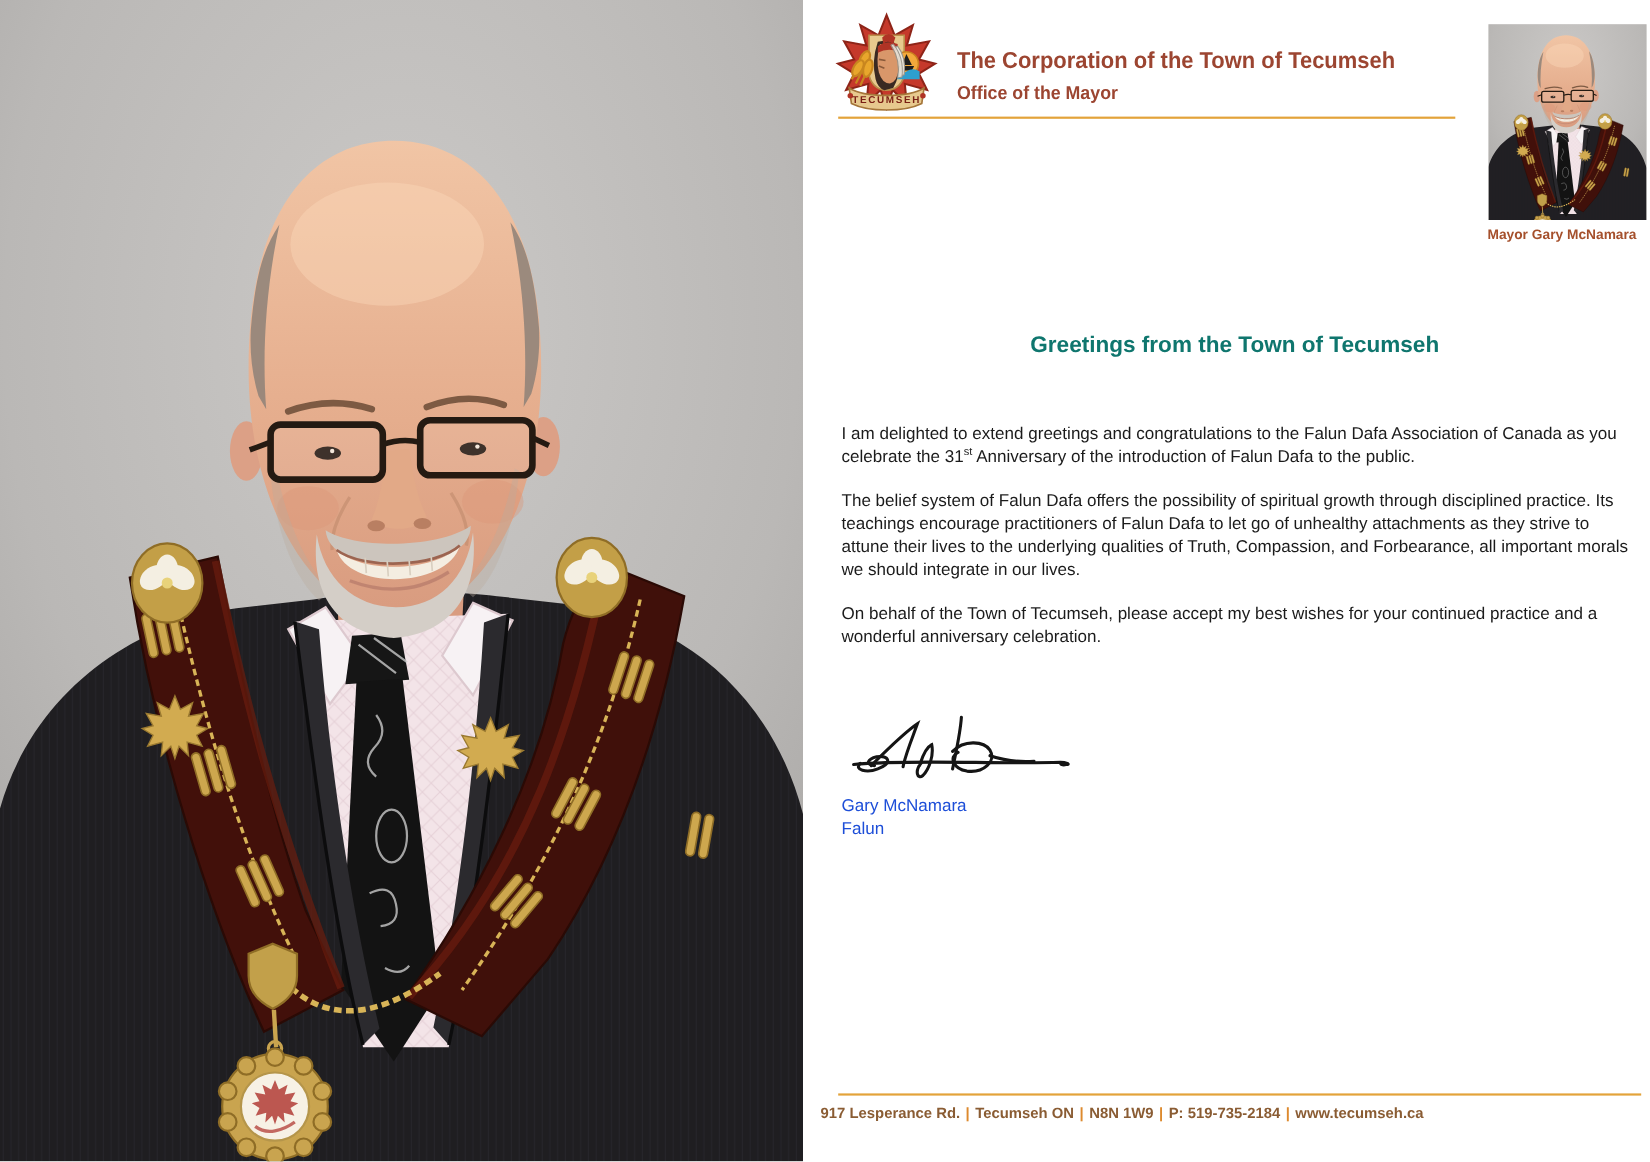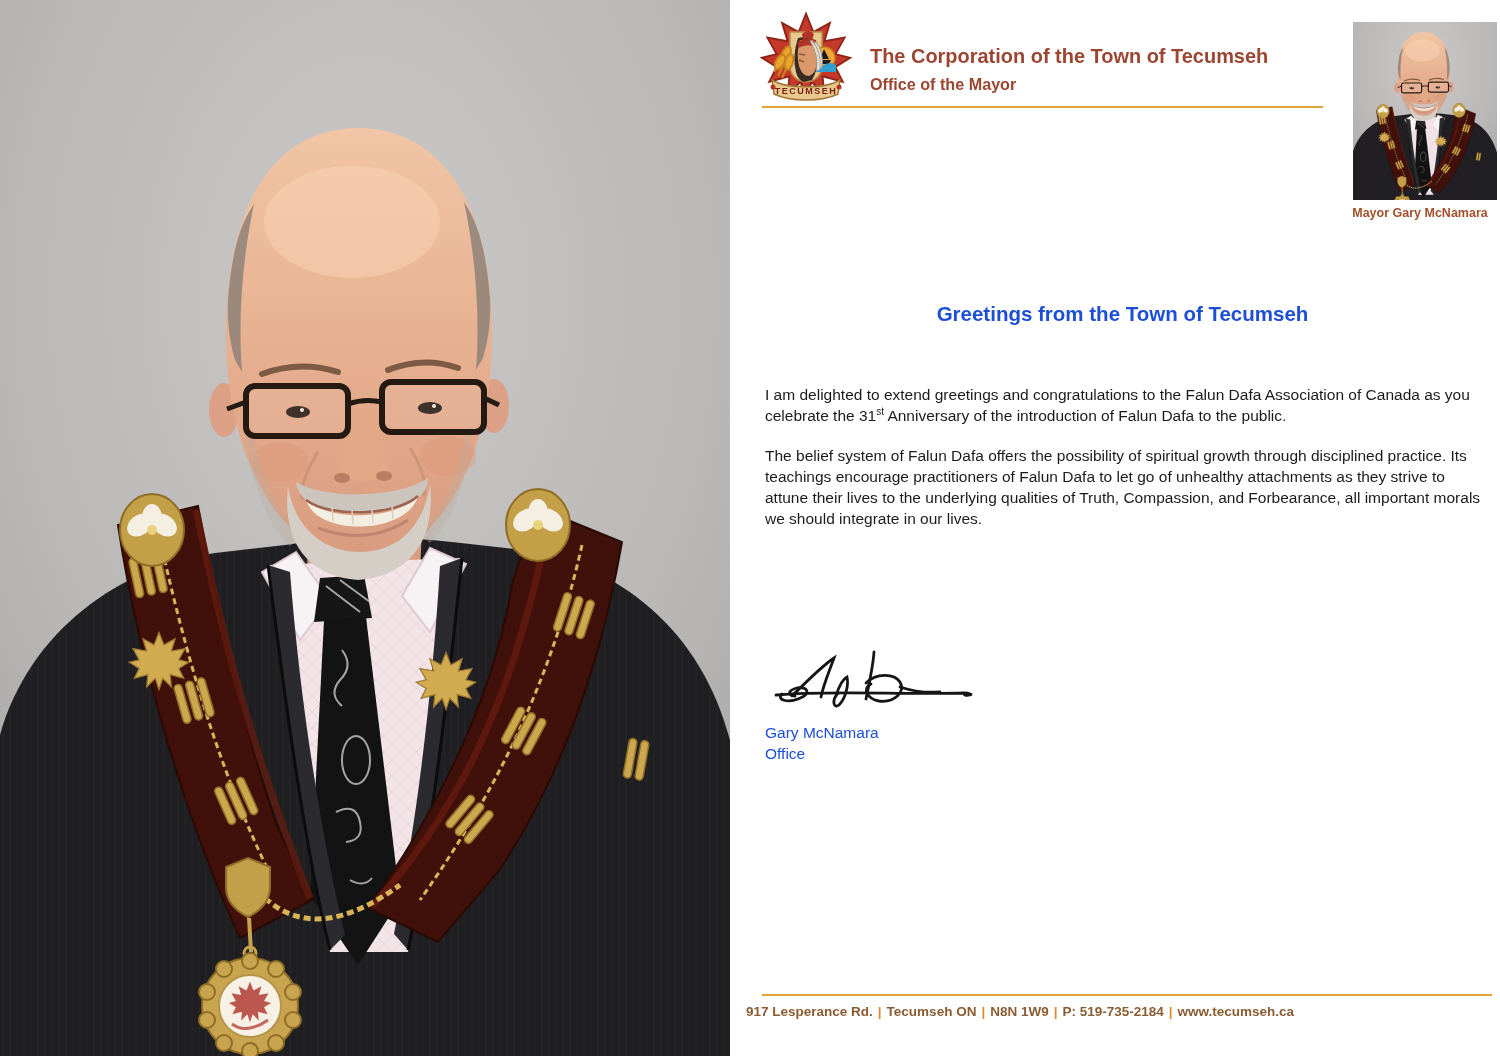--- a/index.html
+++ b/index.html
@@ -17,21 +17,21 @@
   .header-rule{position:absolute;left:32px;top:106px;width:561px;height:2px;background:#e3a33a;}
 
   
   .headshot{position:absolute;left:623px;top:22px;width:144px;height:178px;background:#cfcdcb;overflow:hidden;}
   .headshot svg{display:block;}
   .headshot-caption{position:absolute;left:605px;top:206px;width:170px;text-align:center;
             font-size:12.5px;font-weight:bold;color:#a5502c;}
 
   
   .letter-title{position:absolute;left:35px;top:302px;width:715px;text-align:center;
-            font-size:20.5px;font-weight:bold;color:#1d4ed8;}
+            font-size:20.5px;font-weight:bold;color:#0f766e;}
   .letter-body{position:absolute;left:35px;top:384px;width:716px;font-size:15.5px;line-height:21px;color:#1b1b1b;}
   .letter-body p{margin:0 0 19px 0;}
   .letter-body sup{font-size:10px;vertical-align:super;line-height:0;}
   .signature{position:absolute;left:38px;top:642px;width:210px;height:70px;}
   .signer{position:absolute;left:35px;top:722px;font-size:15.5px;line-height:21px;color:#1d4ed8;}
 
   
   .footer-rule{position:absolute;left:32px;top:994px;width:730px;height:2px;background:#e3a33a;}
   .footer-line{position:absolute;left:16px;top:1004px;width:746px;text-align:left;
             font-size:13.5px;font-weight:bold;color:#8a5c33;white-space:nowrap;}
@@ -280,36 +280,37 @@
         <use href="#portrait"></use>
       </svg>
     </div>
     <div class="headshot-caption">Mayor Gary McNamara</div>
 
     <div class="letter-title">Greetings from the Town of Tecumseh</div>
 
     <div class="letter-body">
       <p><span>I am delighted to extend greetings and congratulations to the Falun Dafa Association of Canada as you celebrate the 31</span><sup>st</sup><span> Anniversary of the introduction of Falun Dafa to the public.</span></p>
       <p>The belief system of Falun Dafa offers the possibility of spiritual growth through disciplined practice.  Its teachings encourage practitioners of Falun Dafa to let go of unhealthy attachments as they strive to attune their lives to the underlying qualities of Truth, Compassion, and Forbearance, all important morals we should integrate in our lives.</p>
+      <p>On behalf of the Town of Tecumseh, please accept my best wishes for your continued practice and a wonderful anniversary celebration.</p>
     </div>
 
     <div class="signature">
       <svg width="210" height="70" viewBox="0 0 210 70" xmlns="http://www.w3.org/2000/svg" fill="none" stroke="#151515" stroke-width="2.8" stroke-linecap="round">
         <path d="M14,52 C8,58 20,61 30,57 C44,52 40,44 29,46 C21,48 18,53 27,54"></path>
         <path d="M24,54 C38,40 54,24 66,16 C61,30 55,44 53,55"></path>
         <path d="M68,54 C71,44 75,37 79,35 C81,44 77,57 71,63 C66,67 63,59 70,51"></path>
         <path d="M106,10 C105,25 101,42 98,57"></path>
         <path d="M98,41 C108,31 126,31 132,40 C138,50 126,61 111,59 C99,57 94,46 103,42"></path>
         <path d="M132,45 C144,49 158,51 172,50"></path>
         <path d="M8,53 C60,48 140,53 196,51 C201,51 206,53 201,53 C198,54 194,52 198,52"></path>
       </svg>
     </div>
     <div class="signer">
       <div>Gary McNamara</div>
-      <div>Office</div>
+      <div>Falun</div>
     </div>
 
     <div class="footer-rule"></div>
     <div class="footer-line">
       <span>917 Lesperance Rd.</span><span class="sep">|</span><span>Tecumseh ON</span><span class="sep">|</span><span>N8N 1W9</span><span class="sep">|</span><span>P: 519-735-2184</span><span class="sep">|</span><span>www.tecumseh.ca</span>
     </div>
 
   </div>
 </div>
 

